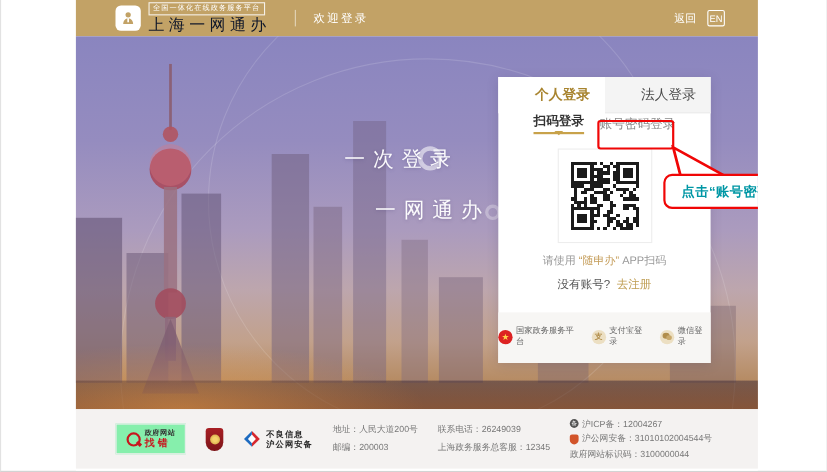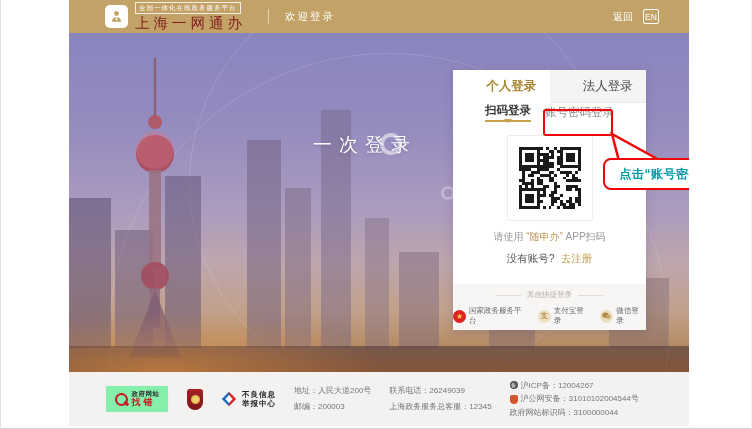--- a/index.html
+++ b/index.html
@@ -8,21 +8,21 @@
   .screen { position:relative; width:752px; height:429px; background:#fff; overflow:hidden;
             border-left:1px solid #e2e2e2; border-right:1px solid #f0f0f0; border-bottom:1px solid #cfcfcf; }
   .content { position:absolute; left:68px; top:0; width:620px; height:429px; }
 
   
   .hdr { position:relative; height:33px; background:#c2a266; display:flex; align-items:center; padding:0 30px 0 36px; }
   .logo-wrap { display:flex; align-items:center; gap:7px; }
   .logo-ico { width:23px; height:23px; background:#fff; border-radius:5px; display:flex; align-items:center; justify-content:center; }
   .logo-col { display:flex; flex-direction:column; gap:1px; }
   .plat-badge { font-size:6.5px; color:#fff; border:1px solid rgba(255,255,255,.85); padding:1px 3px; letter-spacing:1px; align-self:flex-start; line-height:1.2; }
-  .site-name { font-size:14.5px; color:#7f1d1d; letter-spacing:4px; font-weight:500; line-height:1.15; }
+  .site-name { font-size:14.5px; color:#0f172a; letter-spacing:4px; font-weight:500; line-height:1.15; }
   .hdr-div { width:1px; height:15px; background:rgba(255,255,255,.55); margin:0 16px 0 22px; }
   .welcome { font-size:10.5px; color:#fff; letter-spacing:2px; }
   .hdr-right { margin-left:auto; display:flex; align-items:center; gap:10px; }
   .back-link { font-size:10px; color:#fff; cursor:pointer; }
   .en-btn { font-size:8.5px; color:#fff; border:1px solid #fff; width:16px; height:15px; display:flex; align-items:center; justify-content:center; border-radius:2px; cursor:pointer; }
 
   
   .hero { position:relative; height:339px; overflow:hidden;
     background:linear-gradient(180deg,#8a85bf 0%,#958cbf 28%,#ab9bbe 52%,#bda6ad 68%,#c2a18b 82%,#b58a61 93%,#9d6f4e 100%); }
   .arc { position:absolute; border:1px solid rgba(255,255,255,.14); border-radius:50%; }
@@ -141,20 +141,21 @@
         <rect x="32" y="112" width="12" height="96" fill="#9a7181" opacity=".85"></rect>
         <circle cx="38" cy="218" r="14" fill="#a24d5e" opacity=".9"></circle>
         <rect x="33" y="230" width="10" height="40" fill="#8e6a7c" opacity=".85"></rect>
         <path d="M38 232 L12 300 H64 Z" fill="#7d5e72" opacity=".75"></path>
       </svg>
 
       <div class="water"></div>
       <div class="glow"></div>
 
       <div class="slogan" style="left:244px;top:99px;">一次登录</div>
+      <div class="slogan" style="left:272px;top:145px;">一网通办</div>
 
       <div class="panel">
         <div class="tabs">
           <div class="tab active">个人登录</div>
           <div class="tab inactive">法人登录</div>
         </div>
         <div class="methods">
           <span class="method active">扫码登录</span>
           <span class="method inactive">账号密码登录</span>
         </div>
@@ -312,21 +313,20 @@
         <div class="qr-hint">
           <span>请使用</span>
           <span class="app">“随申办”</span>
           <span>APP扫码</span>
         </div>
         <div class="reg-line">
           <span>没有账号?</span>
           <span class="reg-link">去注册</span>
         </div>
         <div class="quick">
-          <div class="quick-title">其他快捷登录</div>
           <div class="quick-row">
             <div class="quick-item">
               <span class="q-ico q-red">★</span>
               <span>国家政务服务平台</span>
             </div>
             <div class="quick-item">
               <span class="q-ico q-gold">支</span>
               <span>支付宝登录</span>
             </div>
             <div class="quick-item">
@@ -363,21 +363,21 @@
         <span class="shield-core"></span>
       </div>
       <div class="report">
         <svg width="16" height="16" viewBox="0 0 20 20">
           <polygon points="10,1 19,10 10,19" fill="#d6282f"></polygon>
           <polygon points="10,1 1,10 10,19" fill="#1d6bc0"></polygon>
           <polygon points="10,5 14.5,10 10,15 5.5,10" fill="#fff"></polygon>
         </svg>
         <span class="rp-col">
           <span class="rp-t">不良信息</span>
-          <span class="rp-t">举报中心</span>
+          <span class="rp-t">沪公网安备</span>
         </span>
       </div>
       <div class="ftr-col">
         <span>地址：人民大道200号</span>
         <span>邮编：200003</span>
       </div>
       <div class="ftr-col">
         <span>联系电话：26249039</span>
         <span>上海政务服务总客服：12345</span>
       </div>

